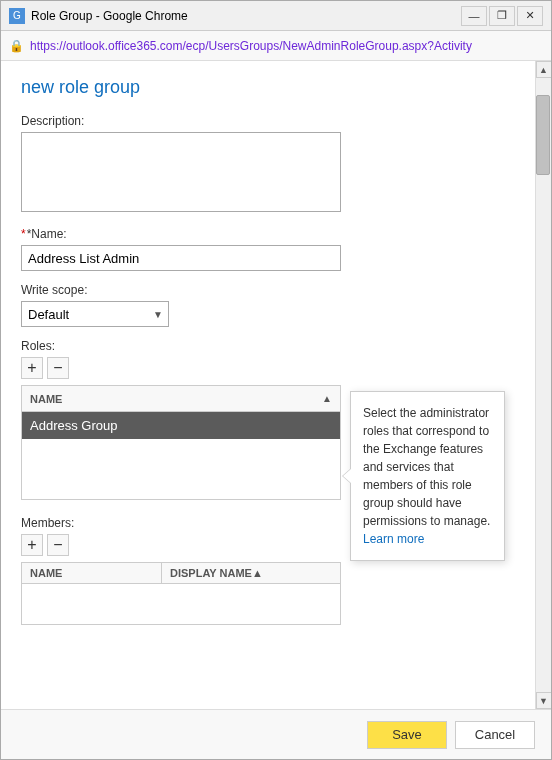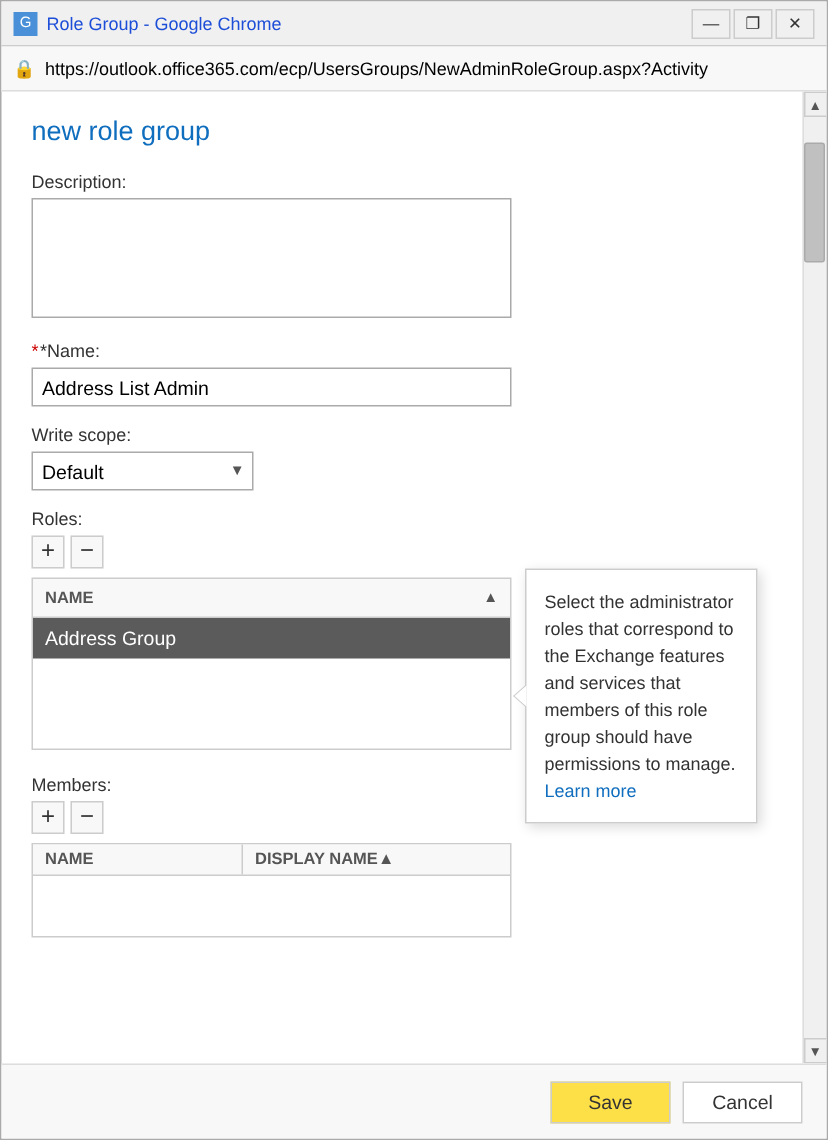--- a/index.html
+++ b/index.html
@@ -40,21 +40,21 @@
       display: inline-block;
       font-size: 10px;
       color: white;
       text-align: center;
       line-height: 16px;
     }
 
     .title-bar-text {
       flex: 1;
       font-size: 12px;
-      color: #1d4ed8;
+      color: #000000;
     }
 
     .title-bar-controls {
       display: flex;
       gap: 2px;
     }
 
     .title-bar-btn {
       width: 26px;
       height: 20px;
@@ -80,21 +80,21 @@
       gap: 6px;
     }
 
     .lock-icon {
       color: #4a7c59;
       font-size: 12px;
     }
 
     .url-text {
       font-size: 12px;
-      color: #000000;
+      color: #6d28d9;
       overflow: hidden;
       text-overflow: ellipsis;
       white-space: nowrap;
     }
 
     
     .content-area {
       flex: 1;
       display: flex;
       overflow: hidden;
@@ -275,21 +275,21 @@
       font-size: 13px;
     }
 
     .table-empty-rows {
       height: 60px;
     }
 
     
     .tooltip-box {
       position: absolute;
-      top: 318px;
+      top: 330px;
       right: 30px;
       width: 155px;
       background: white;
       border: 1px solid #ccc;
       box-shadow: 2px 2px 8px rgba(0,0,0,0.15);
       padding: 12px;
       font-size: 12px;
       color: #333;
       line-height: 1.5;
       z-index: 10;

